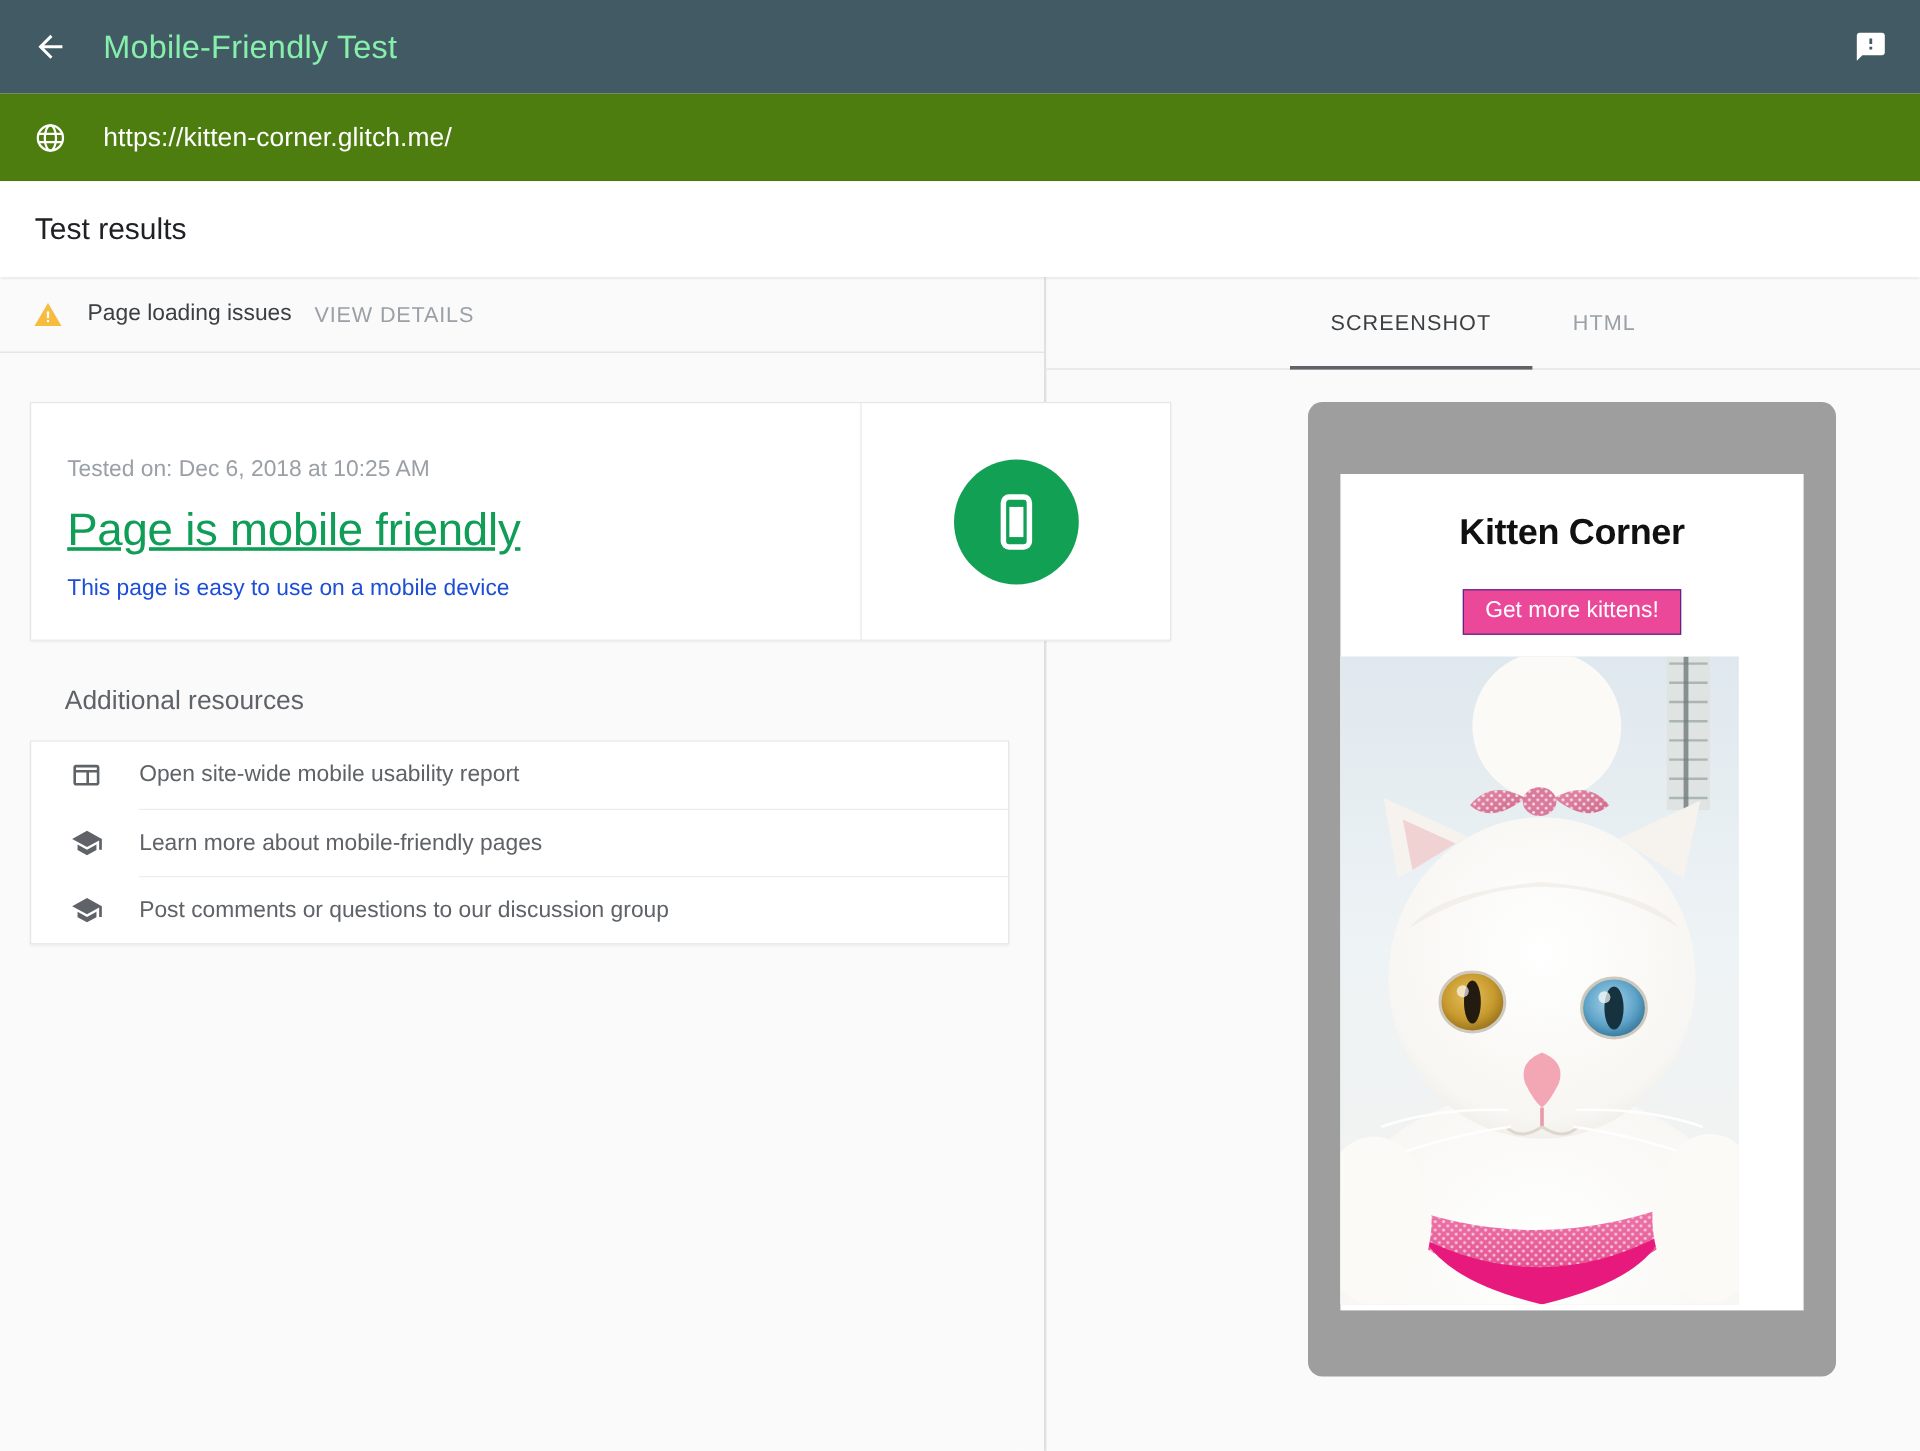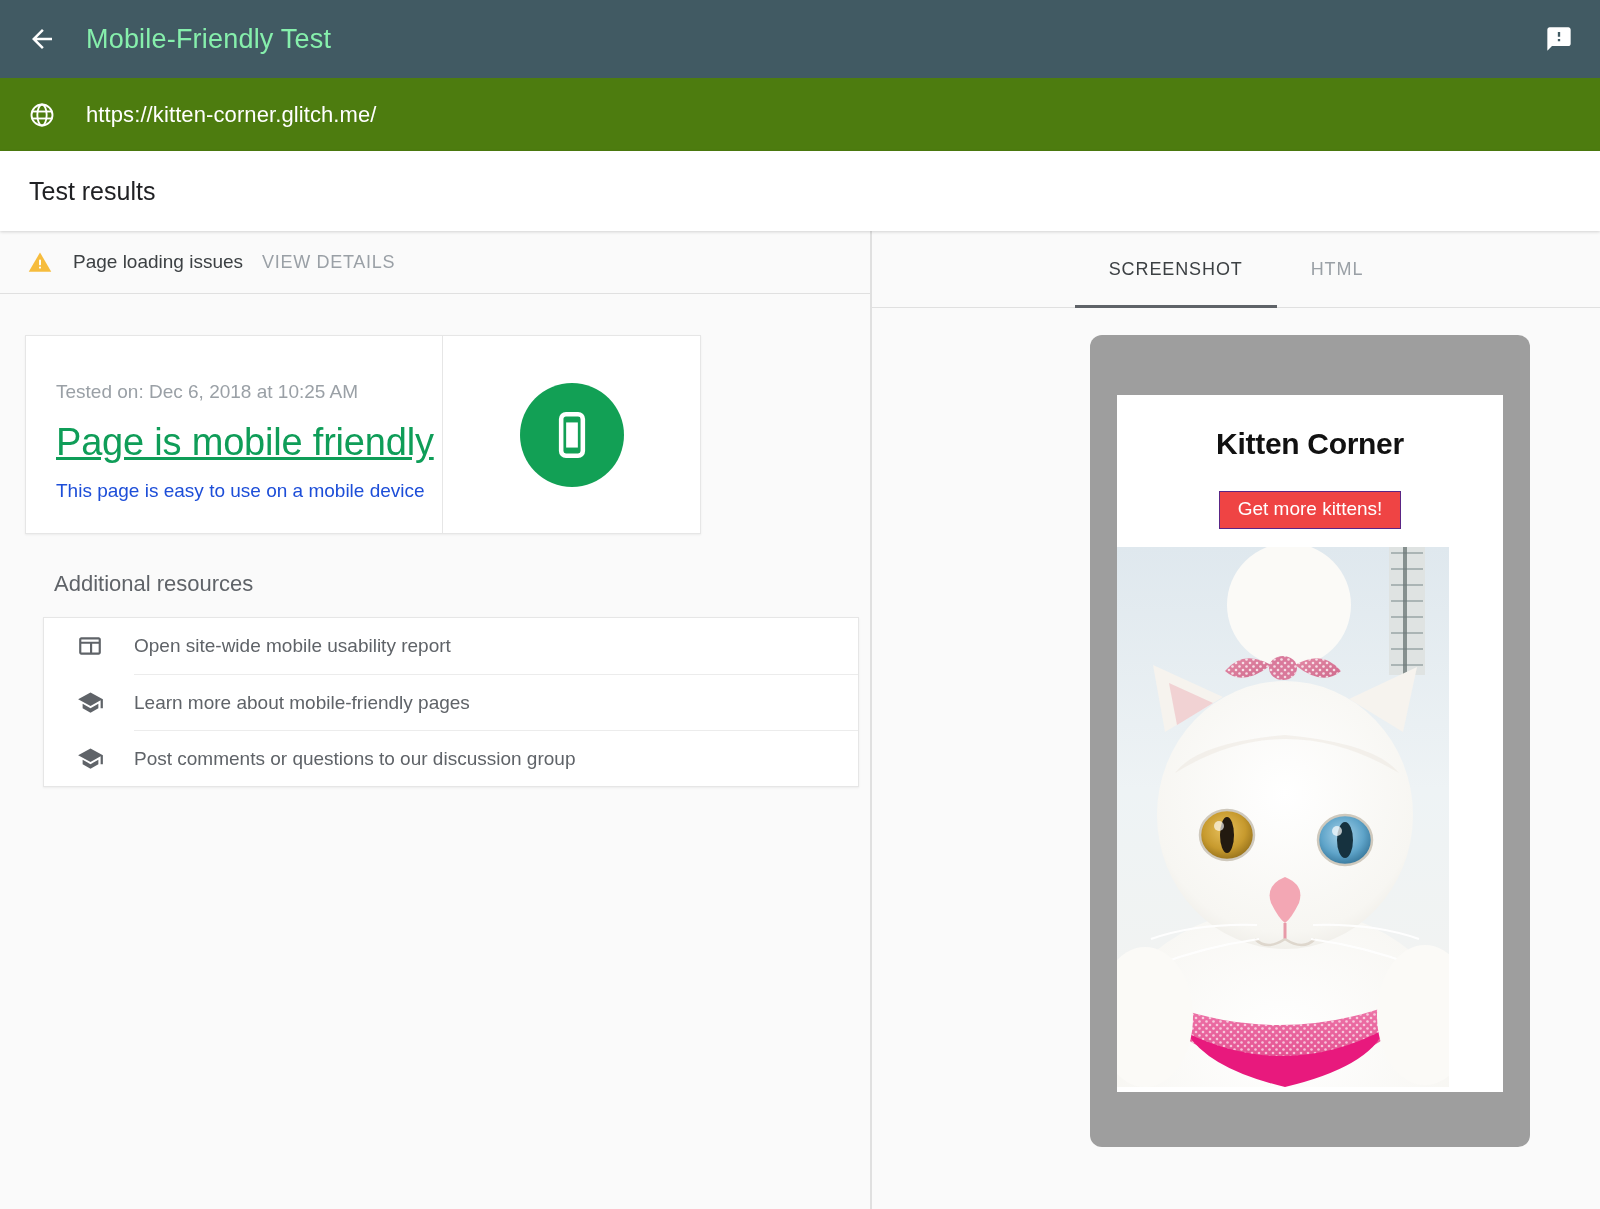--- a/index.html
+++ b/index.html
@@ -78,21 +78,21 @@
     background: #fafafa;
   }
   .warn-icon { margin-left: 27px; margin-right: 20px; width: 26px; height: 26px; flex: none; display:flex; }
   .issues-text { font-size: 19px; color: #3c4043; }
   .view-details {
     margin-left: 19px; font-size: 18px; color: #9aa0a6; font-weight: 500;
     letter-spacing: .7px; cursor: pointer;
   }
 
   .card {
-    position: absolute; left: 25px; top: 104px; width: 676px; height: 199px;
+    position: absolute; left: 25px; top: 104px; width: 951px; height: 199px;
     background: #ffffff; border: 1px solid #e6e6e6;
     display: flex;
     box-shadow: 0 1px 2px rgba(0,0,0,.06);
   }
   .card-left { flex: 1; padding: 45px 0 0 30px; }
   .tested-on { font-size: 19px; color: #9aa0a6; margin-bottom: 20px; }
   .verdict { font-size: 38px; font-weight: 500; color: #0F9D58; letter-spacing: -.2px; line-height: 1.05; text-decoration: underline; }
   .verdict-sub { font-size: 19px; color: #1d4ed8; margin-top: 17px; }
   .card-right {
     width: 258px; border-left: 1px solid #e6e6e6;
@@ -101,21 +101,21 @@
   .green-badge {
     width: 104px; height: 104px; border-radius: 50%; background: #12A055;
     display: flex; align-items: center; justify-content: center;
   }
 
   .addl-title {
     position: absolute; left: 54px; top: 340px;
     font-size: 22px; color: #5f6368; font-weight: 400;
   }
   .resources {
-    position: absolute; left: 43px; top: 386px; width: 816px;
+    position: absolute; left: 25px; top: 386px; width: 816px;
     background: #ffffff; border: 1px solid #e6e6e6;
     box-shadow: 0 1px 2px rgba(0,0,0,.06);
   }
   .res-item {
     display: flex; align-items: center; height: 56px; cursor: pointer;
     position: relative;
   }
   .res-item + .res-item .res-label { border-top: 1px solid #ececec; }
   .res-icon { width: 30px; height: 30px; margin-left: 31px; margin-right: 29px; flex: none; display:flex; align-items:center; justify-content:center;}
   .res-label {
@@ -148,21 +148,21 @@
     position: absolute; left: 27px; top: 60px; width: 386px; height: 697px;
     background: #ffffff; overflow: hidden;
   }
   .kc-title {
     text-align: center; font-size: 30px; font-weight: bold; color: #111;
     margin-top: 32px; letter-spacing: -.3px;
     font-family: "Liberation Sans", sans-serif;
   }
   .kc-btn-wrap { display: flex; justify-content: center; margin-top: 30px; }
   .kc-btn {
-    background: #ef4444; color: #ffffff; font-size: 19px;
+    background: #ec4899; color: #ffffff; font-size: 19px;
     padding: 6px 18px 8px; border: 1px solid #5a2585; cursor: pointer;
     font-family: "Liberation Sans", sans-serif;
   }
   .kc-photo {
     position: absolute; left: 27px; top: 212px; width: 332px; height: 540px;
     overflow: hidden; background: #e9eef0;
   }
 
   .svg-wrap { display:block; }
 </style>

